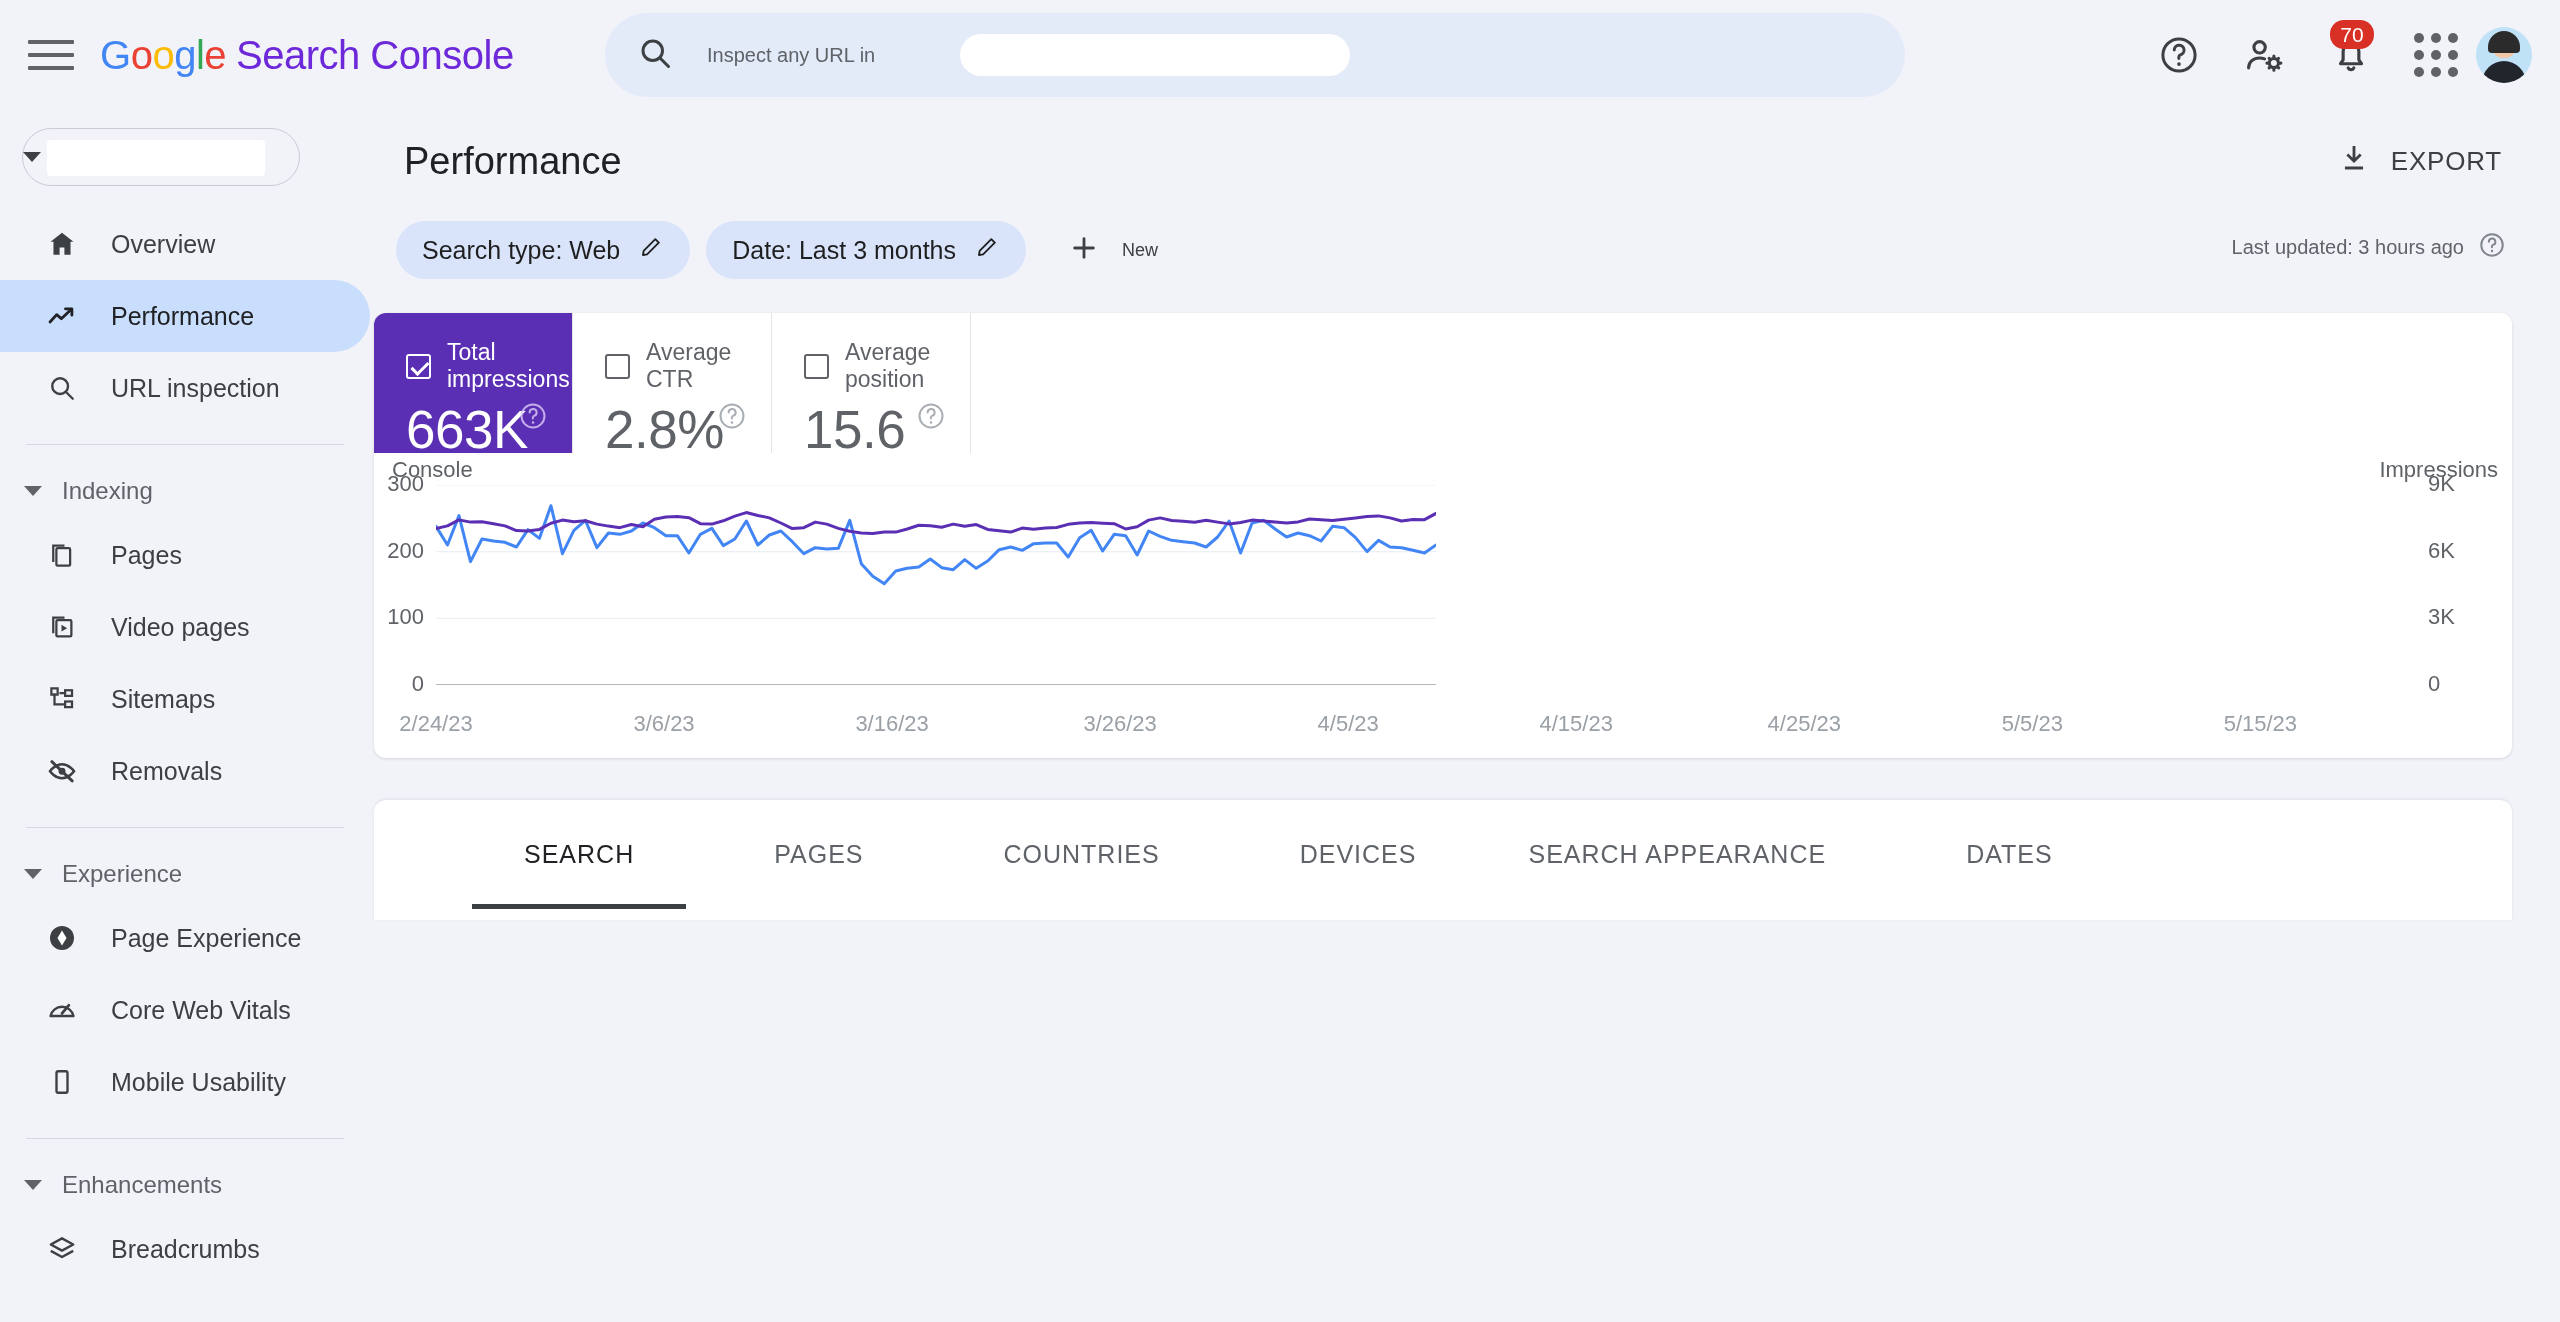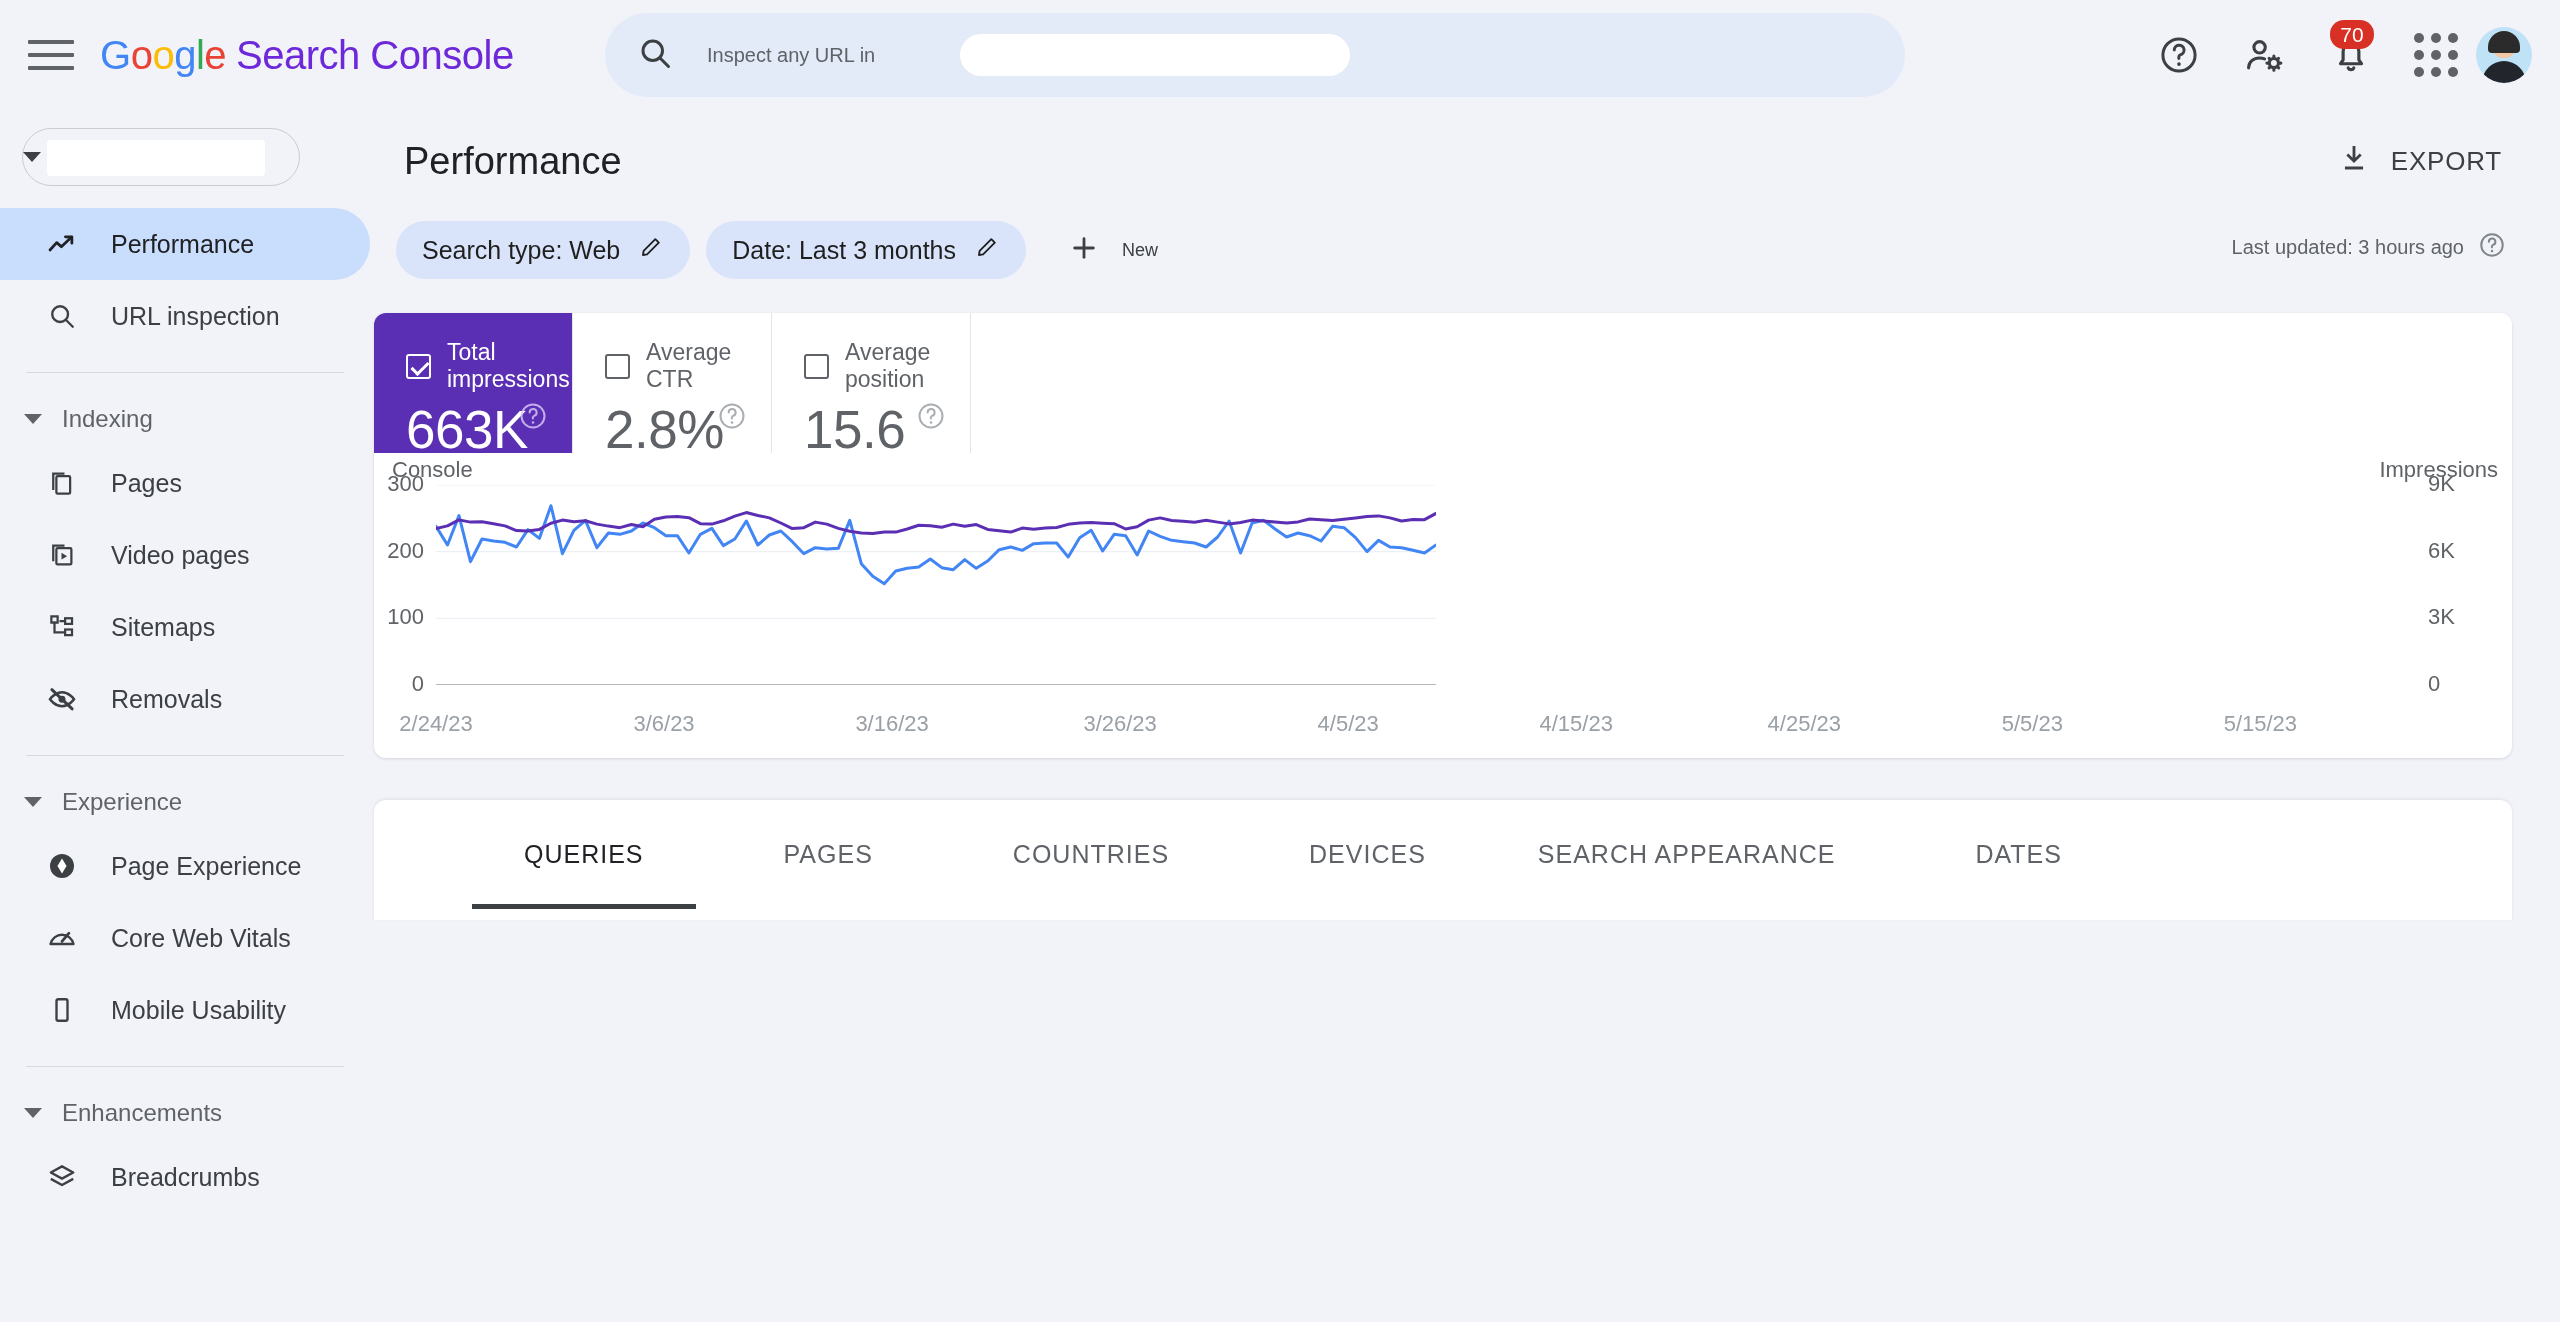--- a/index.html
+++ b/index.html
@@ -209,20 +209,28 @@
     </div>
   </div>
 
   <div class="sidebar">
     <div class="propsel">
       <span class="prop-redact"></span>
       <span class="caret"></span>
     </div>
 
     <div class="navlist">
+      <div class="navitem">
+        <span class="nicon">
+          <svg width="32" height="32" viewBox="0 0 24 24" fill="#3c4043">
+              <path d="M12 3.6 3.4 10.4h2.2V20h4.6v-5.4h3.6V20h4.6v-9.6h2.2L12 3.6Z"></path>
+            </svg>
+        </span>
+        <span>Overview</span>
+      </div>
 
       <div class="navitem active">
         <span class="nicon">
           <svg width="32" height="32" viewBox="0 0 24 24" fill="none" stroke="#202124" stroke-width="2.1" stroke-linecap="round" stroke-linejoin="round">
             <path d="M3 16.5 8 11l3.5 3L19 7"></path>
               <path d="M14.6 6.6H19.4v4.8"></path>
           </svg>
         </span>
         <span>Performance</span>
       </div>
@@ -472,21 +480,21 @@
             <div class="xlab" style="left: 1142.23px; width: 120px; text-align: center; top: 258px;">4/15/23</div>
             <div class="xlab" style="left: 1370.28px; width: 120px; text-align: center; top: 258px;">4/25/23</div>
             <div class="xlab" style="left: 1598.32px; width: 120px; text-align: center; top: 258px;">5/5/23</div>
             <div class="xlab" style="left: 1826.37px; width: 120px; text-align: center; top: 258px;">5/15/23</div>
           </div>
       </div>
     </div>
 
     <div class="tabcard">
       <div class="tabs" id="tabs-row">
-          <div class="tab active" style="margin-left: 0px;">QUERIES</div>
+          <div class="tab active" style="margin-left: 0px;">SEARCH</div>
           <div class="tab" style="margin-left: 140px;">PAGES</div>
           <div class="tab" style="margin-left: 140px;">COUNTRIES</div>
           <div class="tab" style="margin-left: 140px;">DEVICES</div>
           <div class="tab" style="margin-left: 112px;">SEARCH APPEARANCE</div>
           <div class="tab" style="margin-left: 140px;">DATES</div>
         </div>
     </div>
 
   </div>
 </div>

